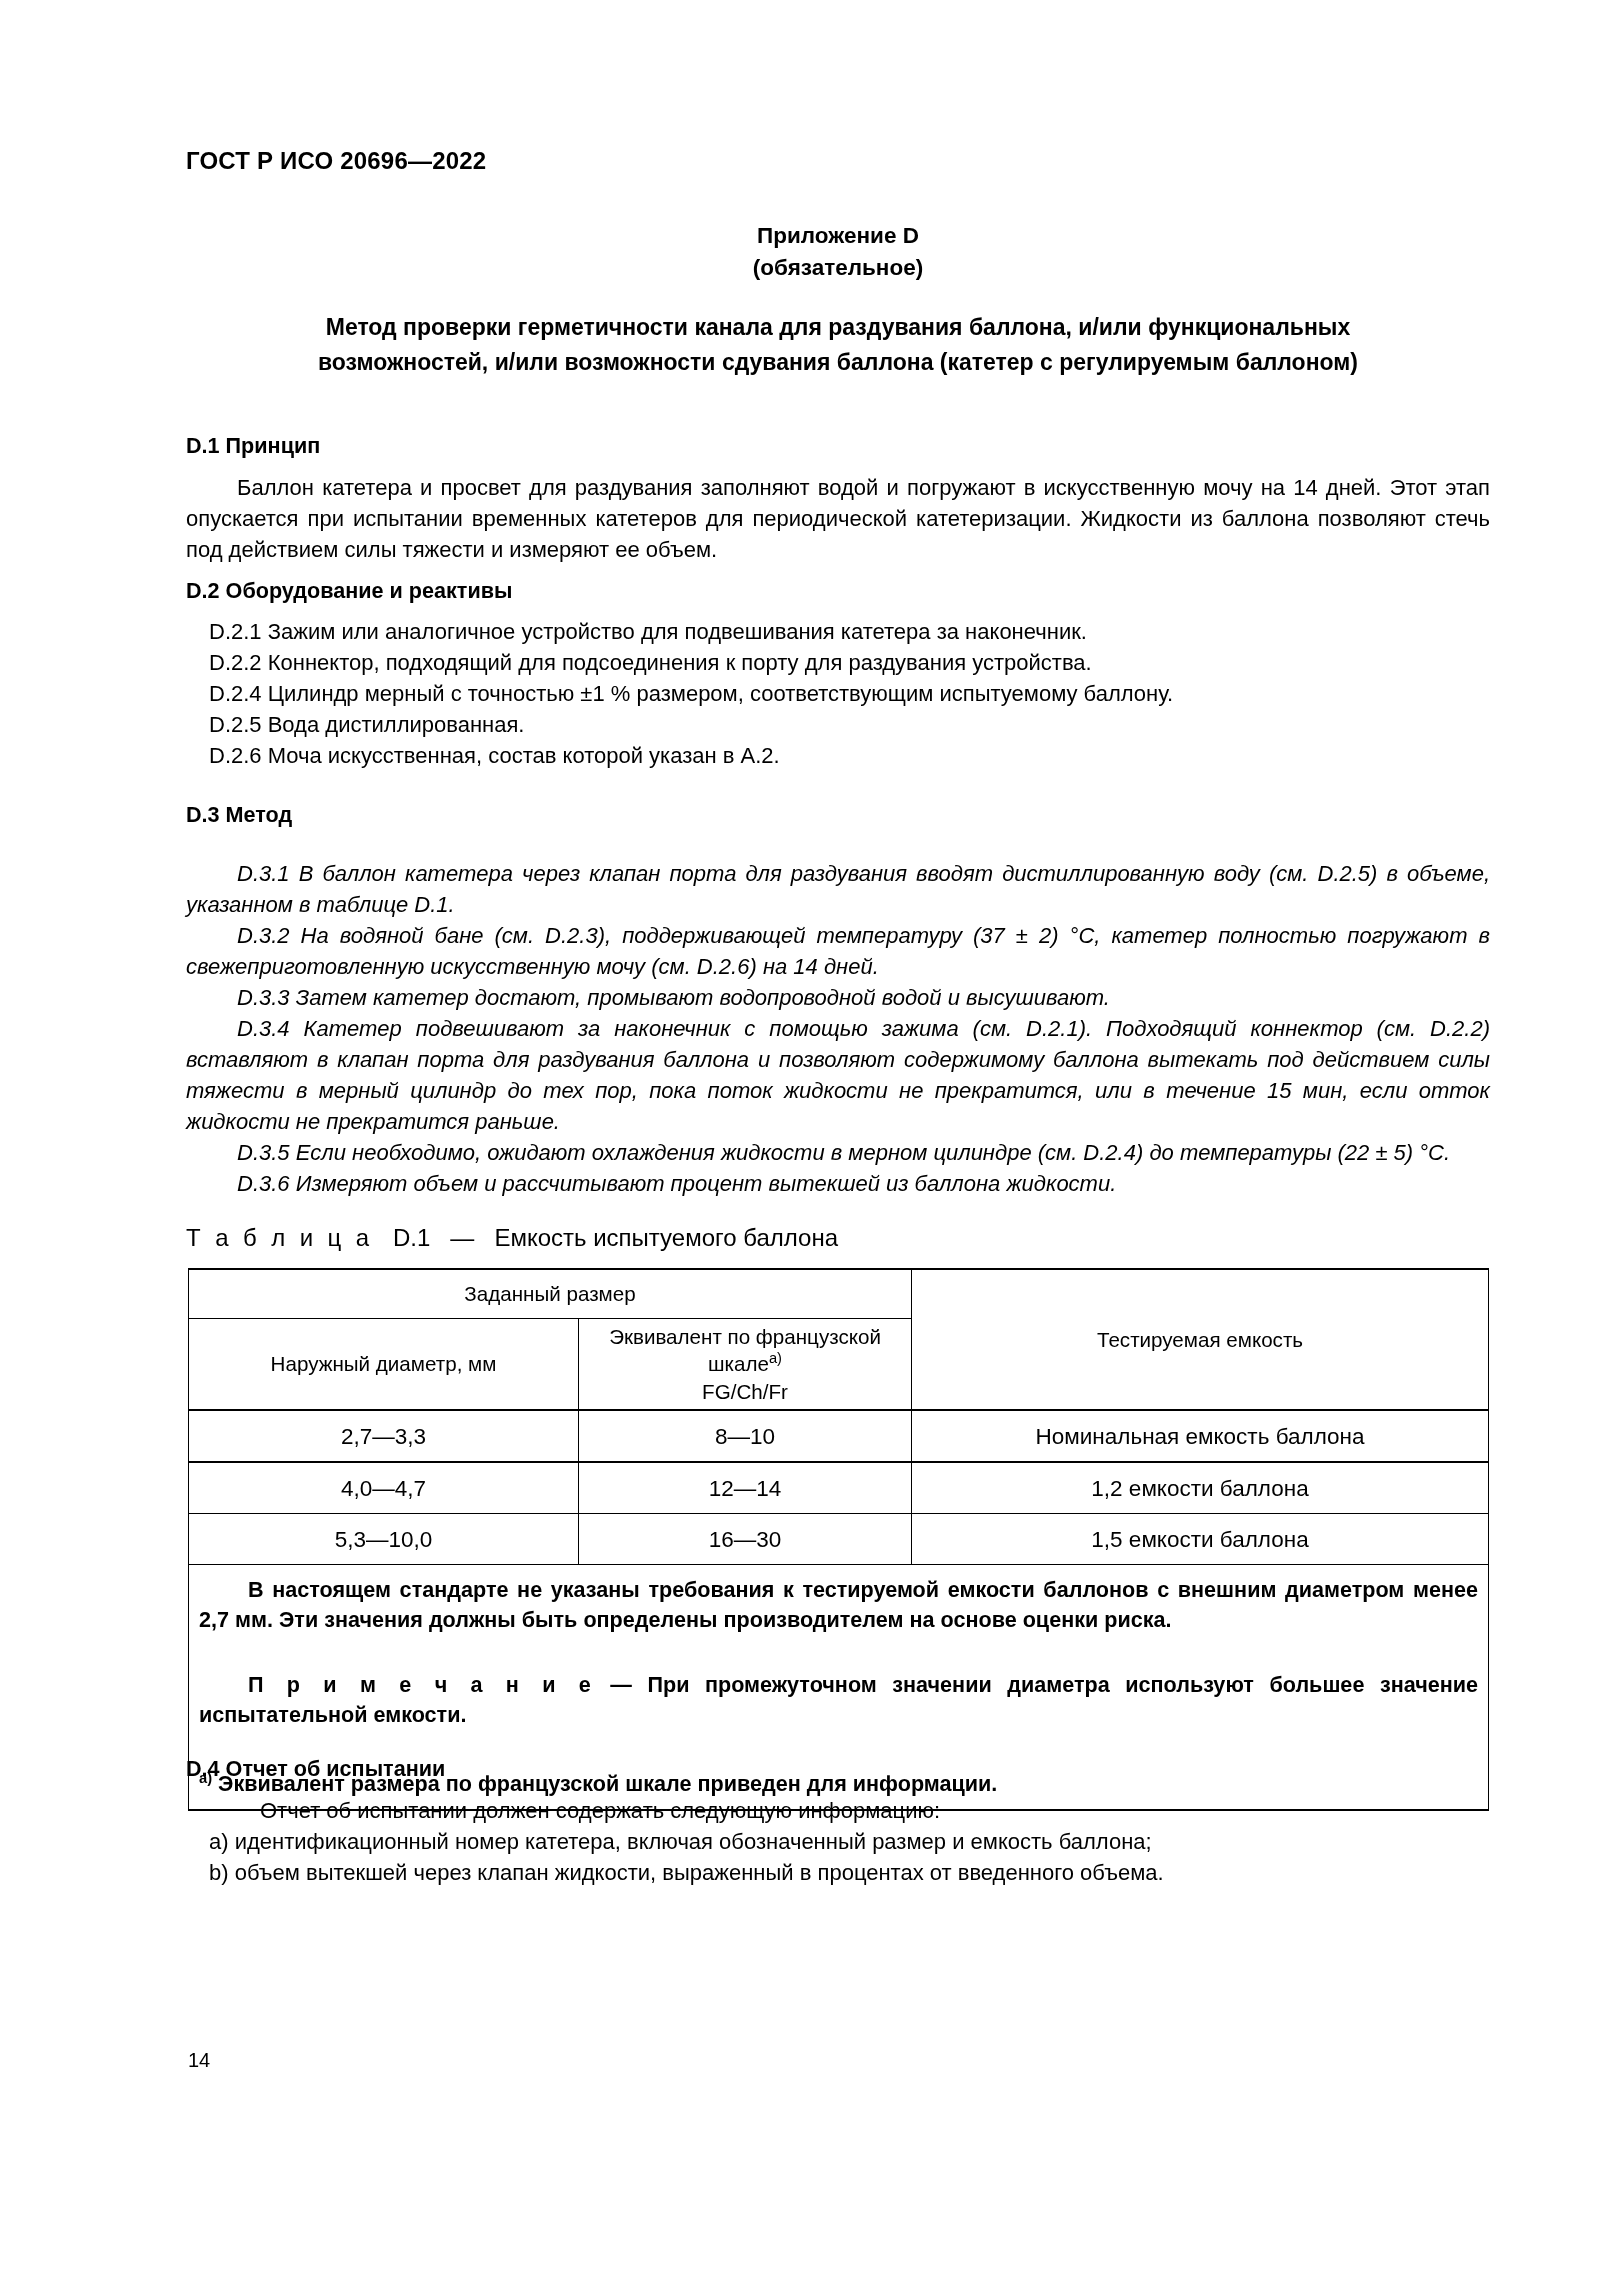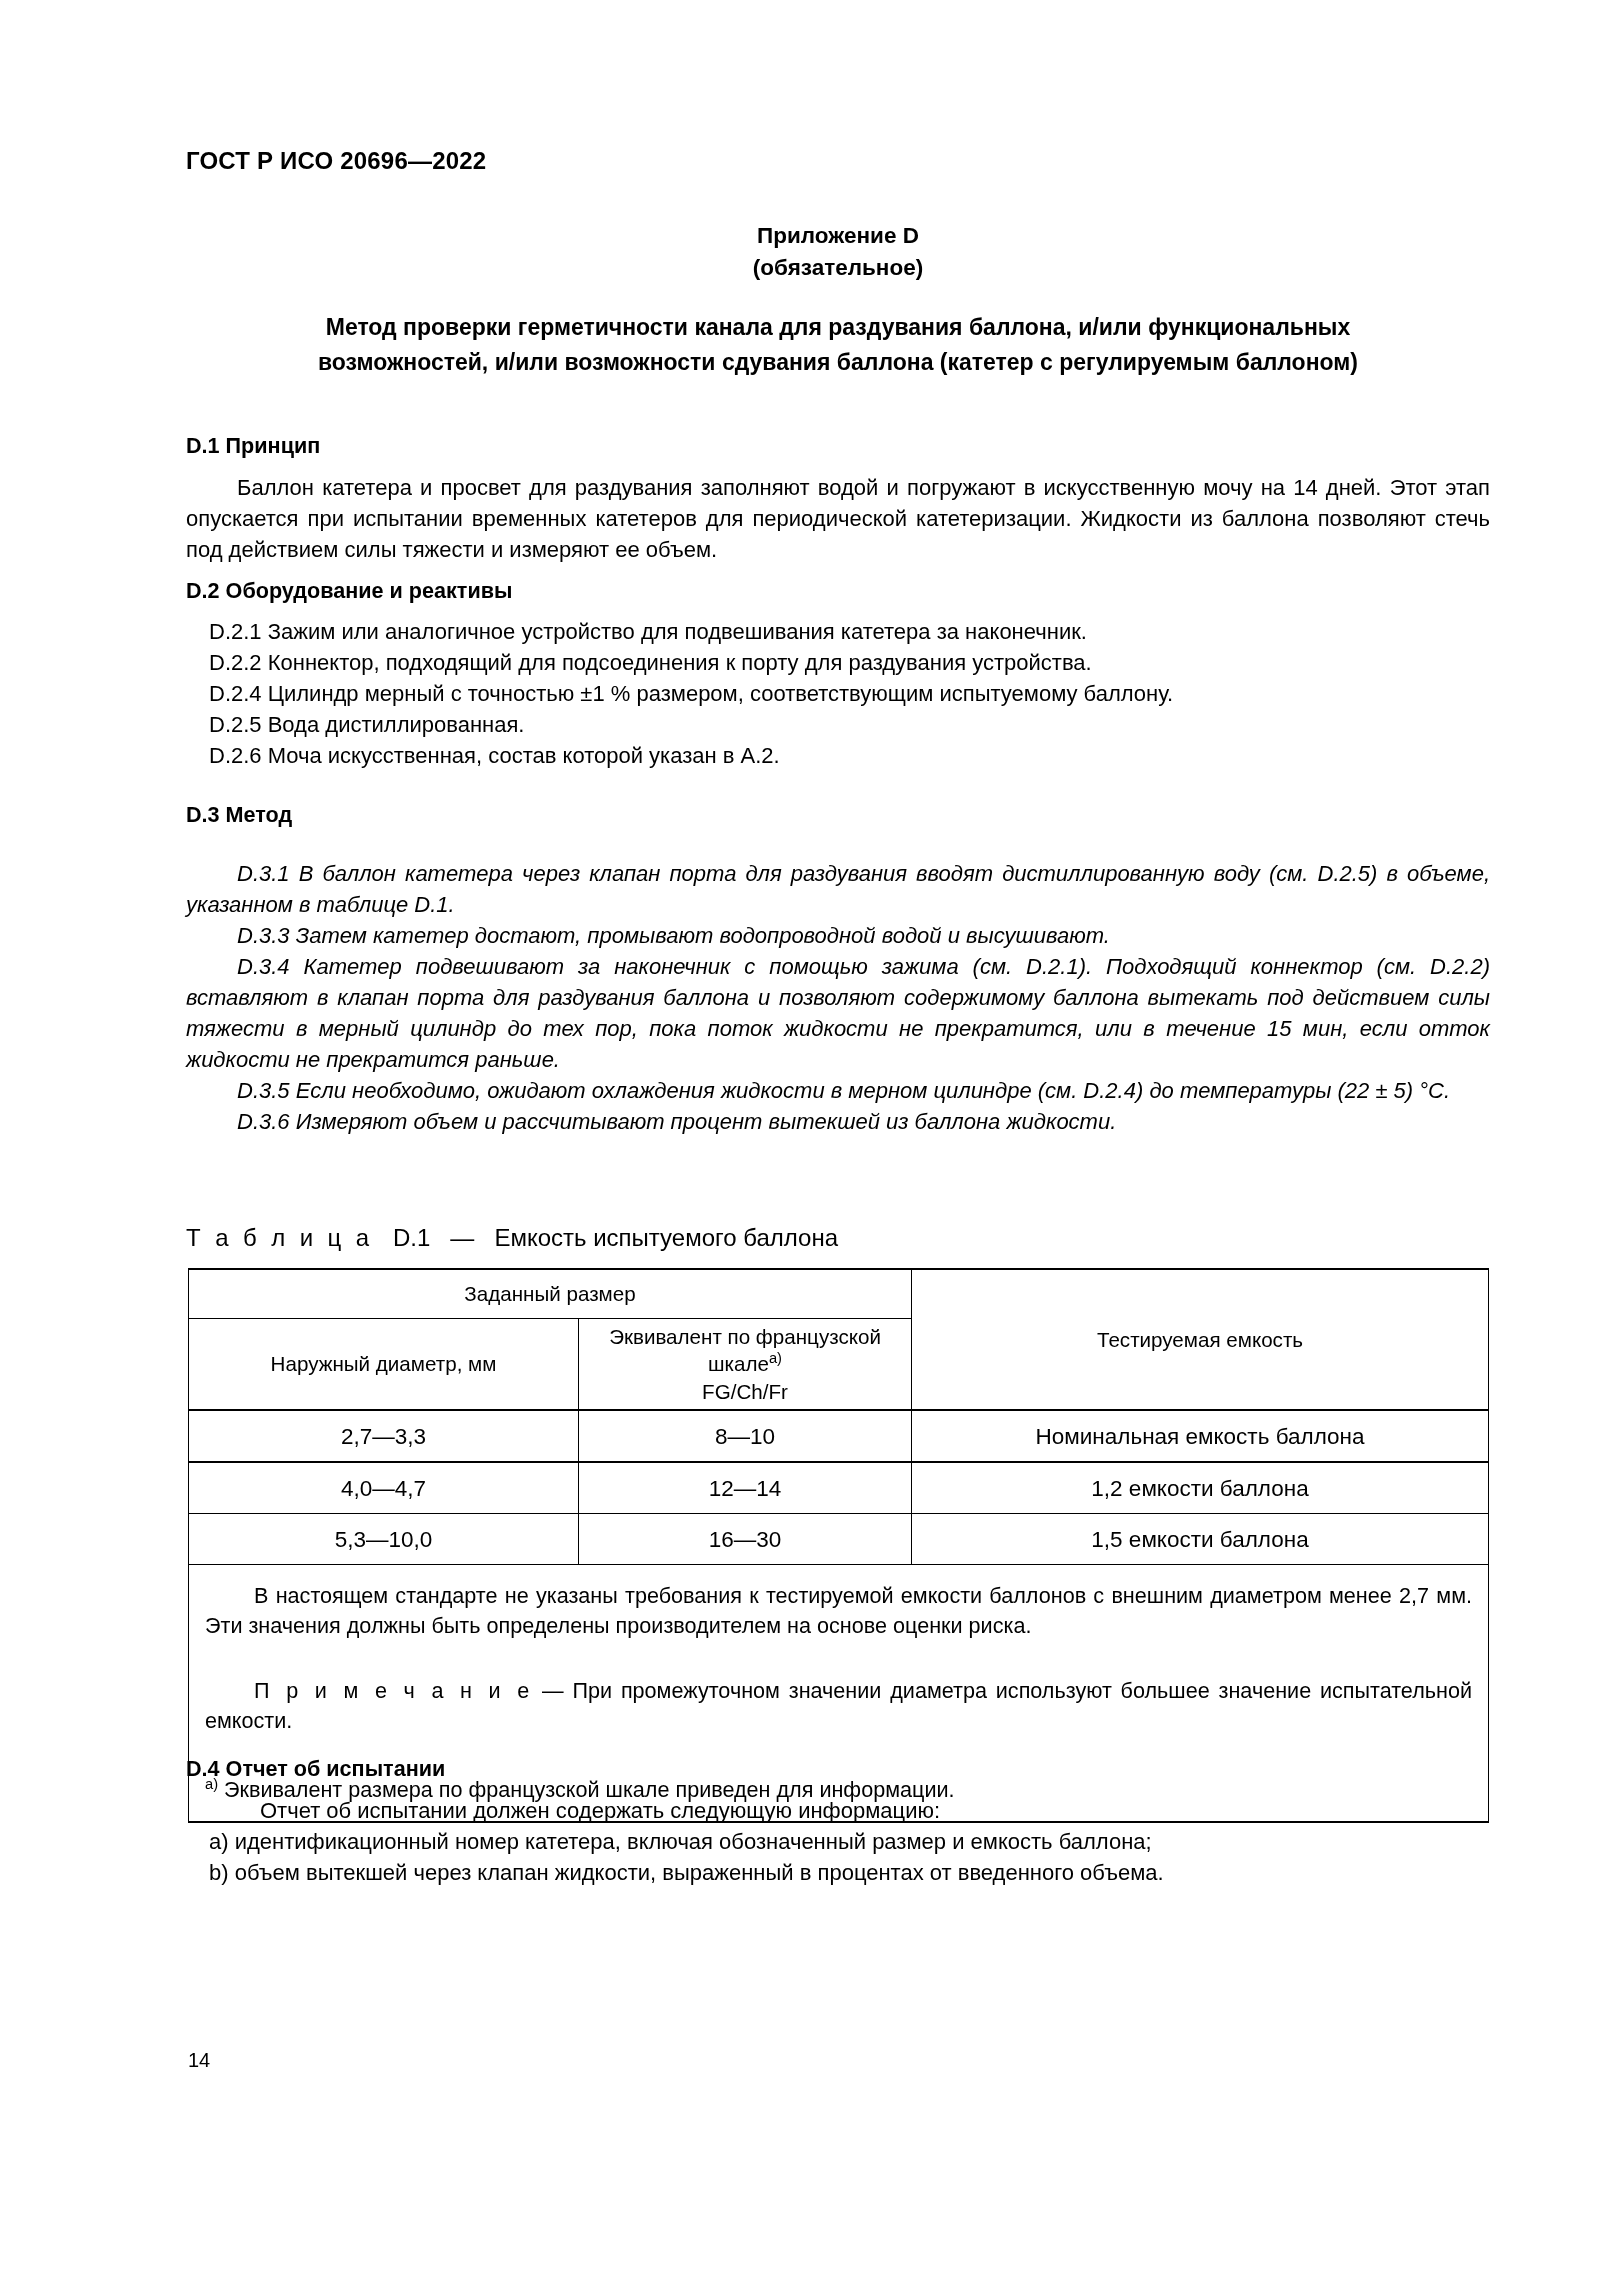--- a/index.html
+++ b/index.html
@@ -127,21 +127,22 @@
     border-top: 2.5px solid #000;
     text-align: left !important;
     padding: 17.6px 25.5px 25.5px 25.5px;
     vertical-align: top;
   }
   .note-p {
     font-size: 21.6px;
     line-height: 30px;
     text-align: justify;
     text-indent: 49px;
-    margin: 16px;
+    margin: 10px;
+    font-weight: bold;
   }
   .note-p.second { margin-top: 35px; }
   .note-p.third  { margin-top: 39px; text-indent: 0; }
   sup.fn {
     font-size: 14.7px;
     vertical-align: super;
     line-height: 0;
   }
   .heavy-top { border-top-width: 2.5px !important; }
   .heavy-bottom { border-bottom-width: 2.5px !important; }
@@ -184,20 +185,21 @@
       <div class="list-item">D.2.4 Цилиндр мерный с точностью ±1 % размером, соответствующим испытуемому баллону.</div>
       <div class="list-item">D.2.5 Вода дистиллированная.</div>
       <div class="list-item">D.2.6 Моча искусственная, состав которой указан в A.2.</div>
     </div>
   </div>
 
   <div class="blk" style="top:800px;">
     <div class="sec-head">D.3 Метод</div>
     <div style="margin-top:29px;font-style:italic;">
       <div class="para indent">D.3.1 В баллон катетера через клапан порта для раздувания вводят дистиллированную воду (см. D.2.5) в объеме, указанном в таблице D.1.</div>
+      <div class="para indent">D.3.2 На водяной бане (см. D.2.3), поддерживающей температуру (37 ± 2) °C, катетер полностью погружают в свежеприготовленную искусственную мочу (см. D.2.6) на 14 дней.</div>
       <div class="para indent">D.3.3 Затем катетер достают, промывают водопроводной водой и высушивают.</div>
       <div class="para indent">D.3.4 Катетер подвешивают за наконечник с помощью зажима (см. D.2.1). Подходящий коннектор (см. D.2.2) вставляют в клапан порта для раздувания баллона и позволяют содержимому баллона вытекать под действием силы тяжести в мерный цилиндр до тех пор, пока поток жидкости не прекратится, или в течение 15 мин, если отток жидкости не прекратится раньше.</div>
       <div class="para indent">D.3.5 Если необходимо, ожидают охлаждения жидкости в мерном цилиндре (см. D.2.4) до температуры (22 ± 5) °C.</div>
       <div class="para indent">D.3.6 Измеряют объем и рассчитывают процент вытекшей из баллона жидкости.</div>
     </div>
   </div>
 
   <div class="tbl-caption">
     <span class="sp">Т а б л и ц а</span>
     <span>&nbsp;</span>

